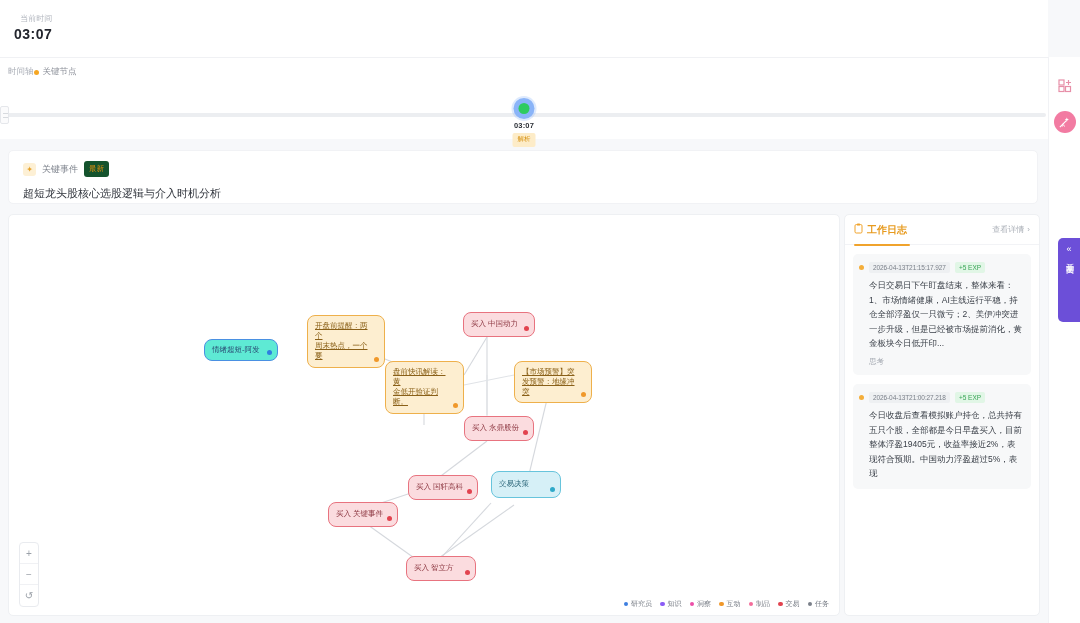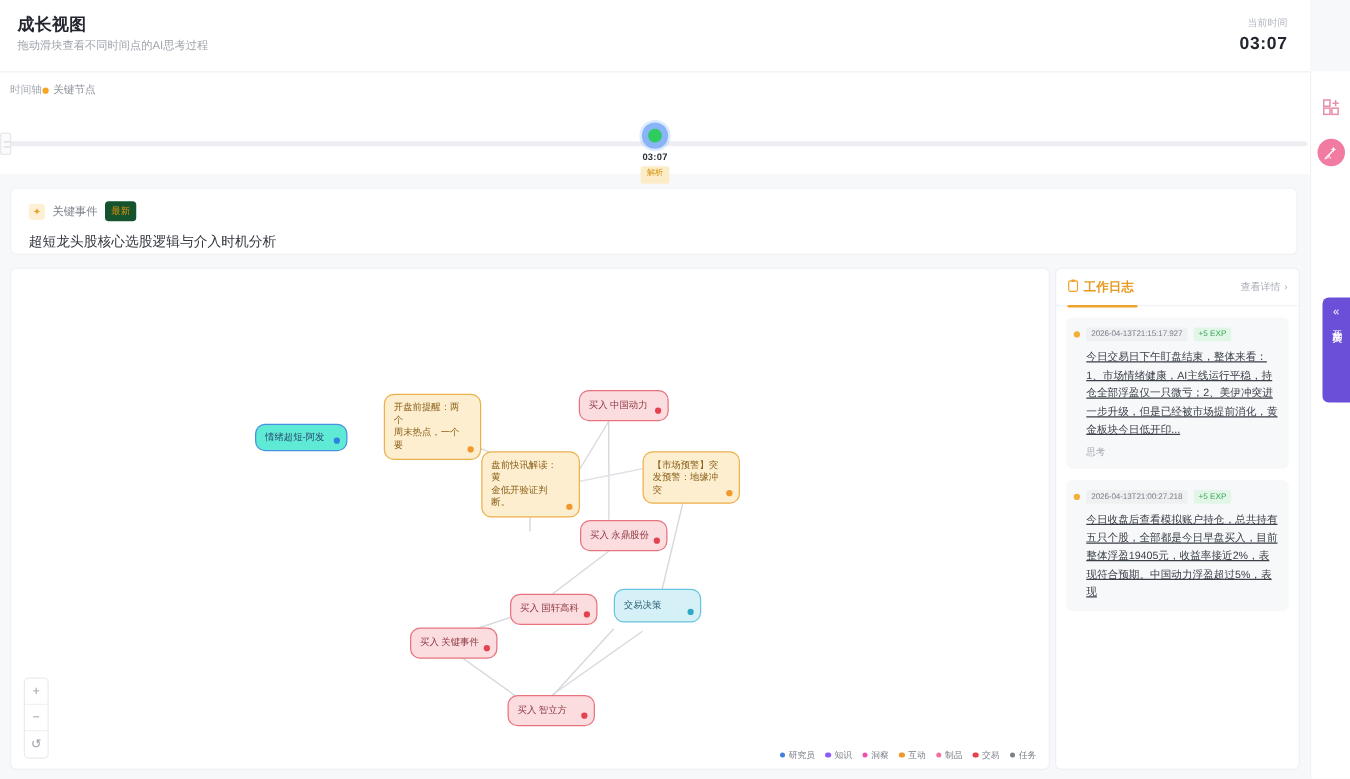--- a/index.html
+++ b/index.html
@@ -160,21 +160,21 @@
   .node .pin {
     position: absolute; right: 5px; bottom: 5px;
     width: 5px; height: 5px; border-radius: 50%;
   }
   .node.blue  { background: #5eead4; border: 1.2px solid #4a90e2; color: #2a4a73; }
   .node.blue .pin { background: #2f7fe0; }
   .node.cyan  { background: #d6f0f7; border: 1.2px solid #67c4dc; color: #286377; }
   .node.cyan .pin { background: #2fa9c9; }
   .node.red   { background: #fbdcdf; border: 1.2px solid #e8737f; color: #8c3640; margin-left: 12px; }
   .node.red .pin { background: #e2434f; }
-  .node.amber { background: #fdeed0; border: 1.2px solid #eeb04b; color: #8a6018; }
+  .node.amber { background: #fdeed0; border: 1.2px solid #eeb04b; color: #8a6018; text-decoration: underline; }
   .node.amber .pin { background: #f0982a; }
 
   
   .zoom-ctrl {
     position: absolute; left: 10px; bottom: 8px;
     width: 20px;
     background: #fff; border: 1px solid #e9ebef; border-radius: 4px;
     display: flex; flex-direction: column;
     overflow: hidden;
   }
@@ -229,45 +229,41 @@
   .log-meta { display: flex; align-items: center; gap: 5px; margin-bottom: 5px; }
   .log-ts {
     background: #eef0f2; color: #797f88;
     font-size: 6.5px; padding: 2px 4px; border-radius: 2px;
     letter-spacing: -.1px;
   }
   .log-exp {
     background: #e1f6e6; color: #3aa457;
     font-size: 6.5px; padding: 2px 4px; border-radius: 2px;
   }
-  .log-text { font-size: 8.5px; line-height: 1.72; color: #3b4049; text-decoration: underline; }
+  .log-text { font-size: 8.5px; line-height: 1.72; color: #3b4049; }
   .log-kind { margin-top: 6px; font-size: 7.5px; color: #a5aab2; }
 
   
   .chat-tab {
     position: absolute; right: 0; top: 238px;
     width: 22px; height: 84px;
     background: #6c4fd8; color: #fff;
     border-radius: 5px 0 0 5px;
     display: flex; flex-direction: column; align-items: center;
     padding-top: 7px; gap: 3px;
   }
   .chat-chevrons { font-size: 9px; line-height: 1; }
   .chat-vtext { font-size: 8px; line-height: 1.22; writing-mode: vertical-rl; letter-spacing: 1px; }
 </style>
 </head>
 <body>
 
 <div class="app">
 
   <div class="header">
-    <div class="h-left">
-      <div class="page-title">成长视图</div>
-      <div class="page-sub">拖动滑块查看不同时间点的AI思考过程</div>
-    </div>
     <div class="h-right">
       <div class="clock-label">当前时间</div>
       <div class="clock-value">03:07</div>
     </div>
   </div>
 
   <div class="timeline-card">
     <div class="tl-head">
       <div class="tl-label">时间轴</div>
       <div class="tl-legend">

